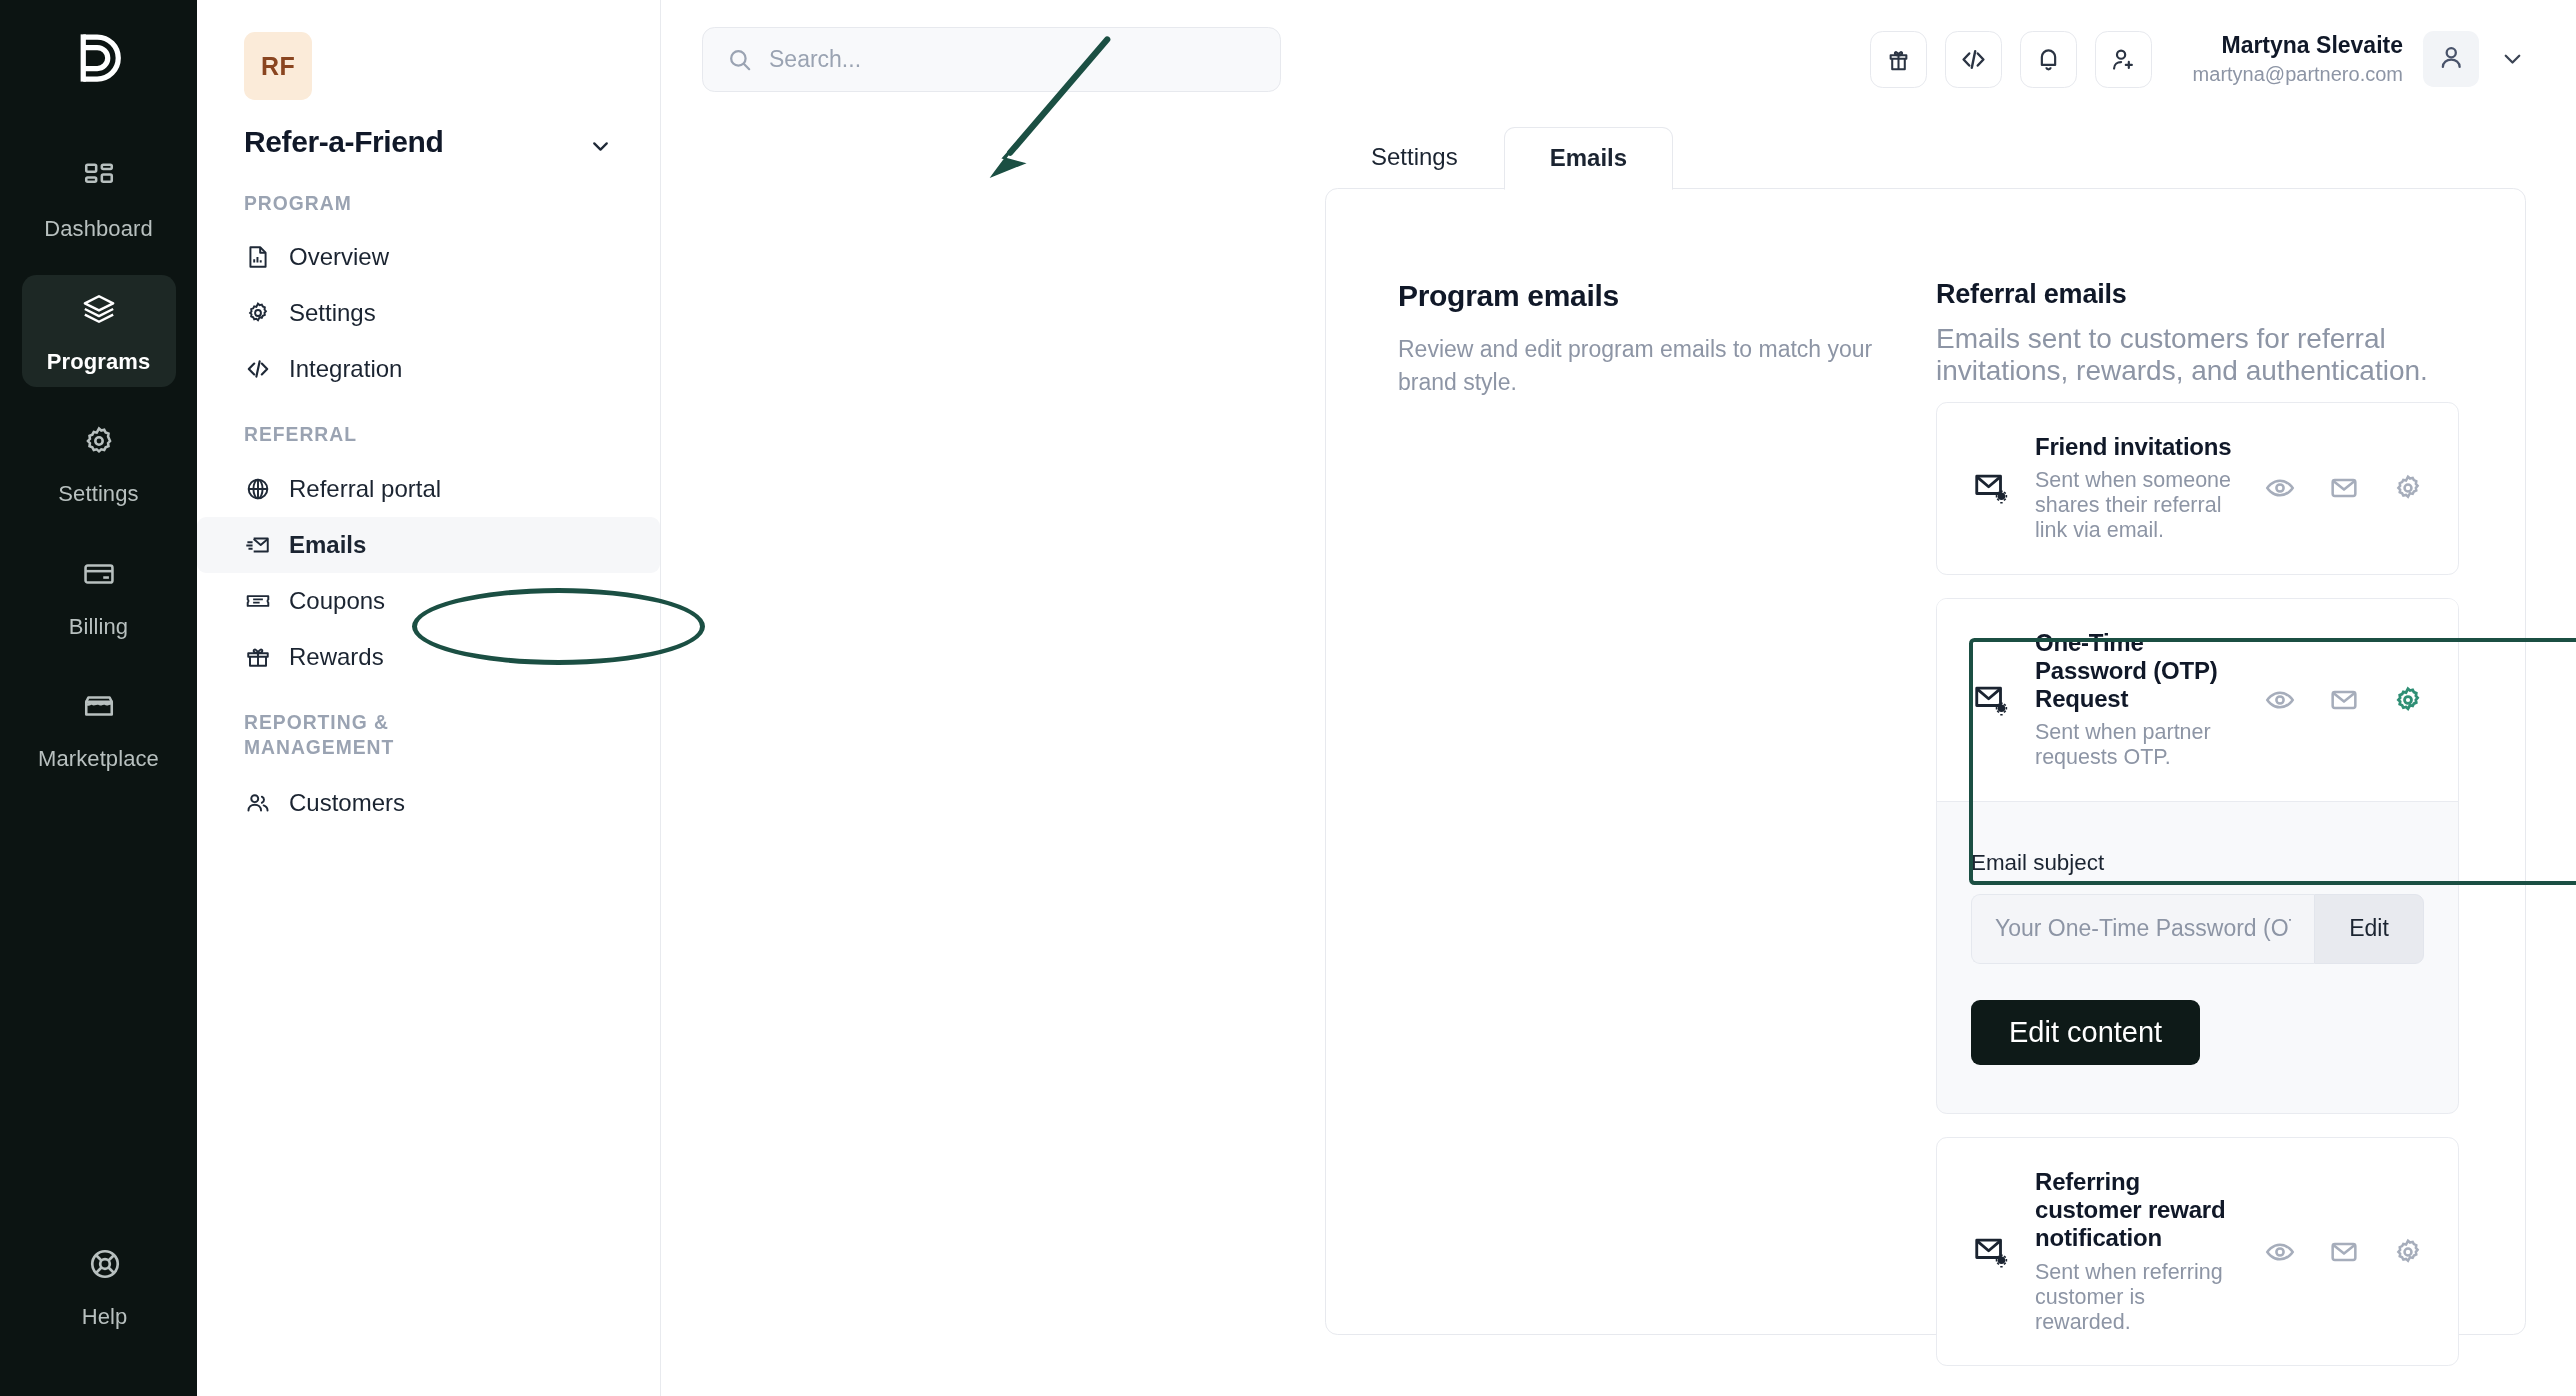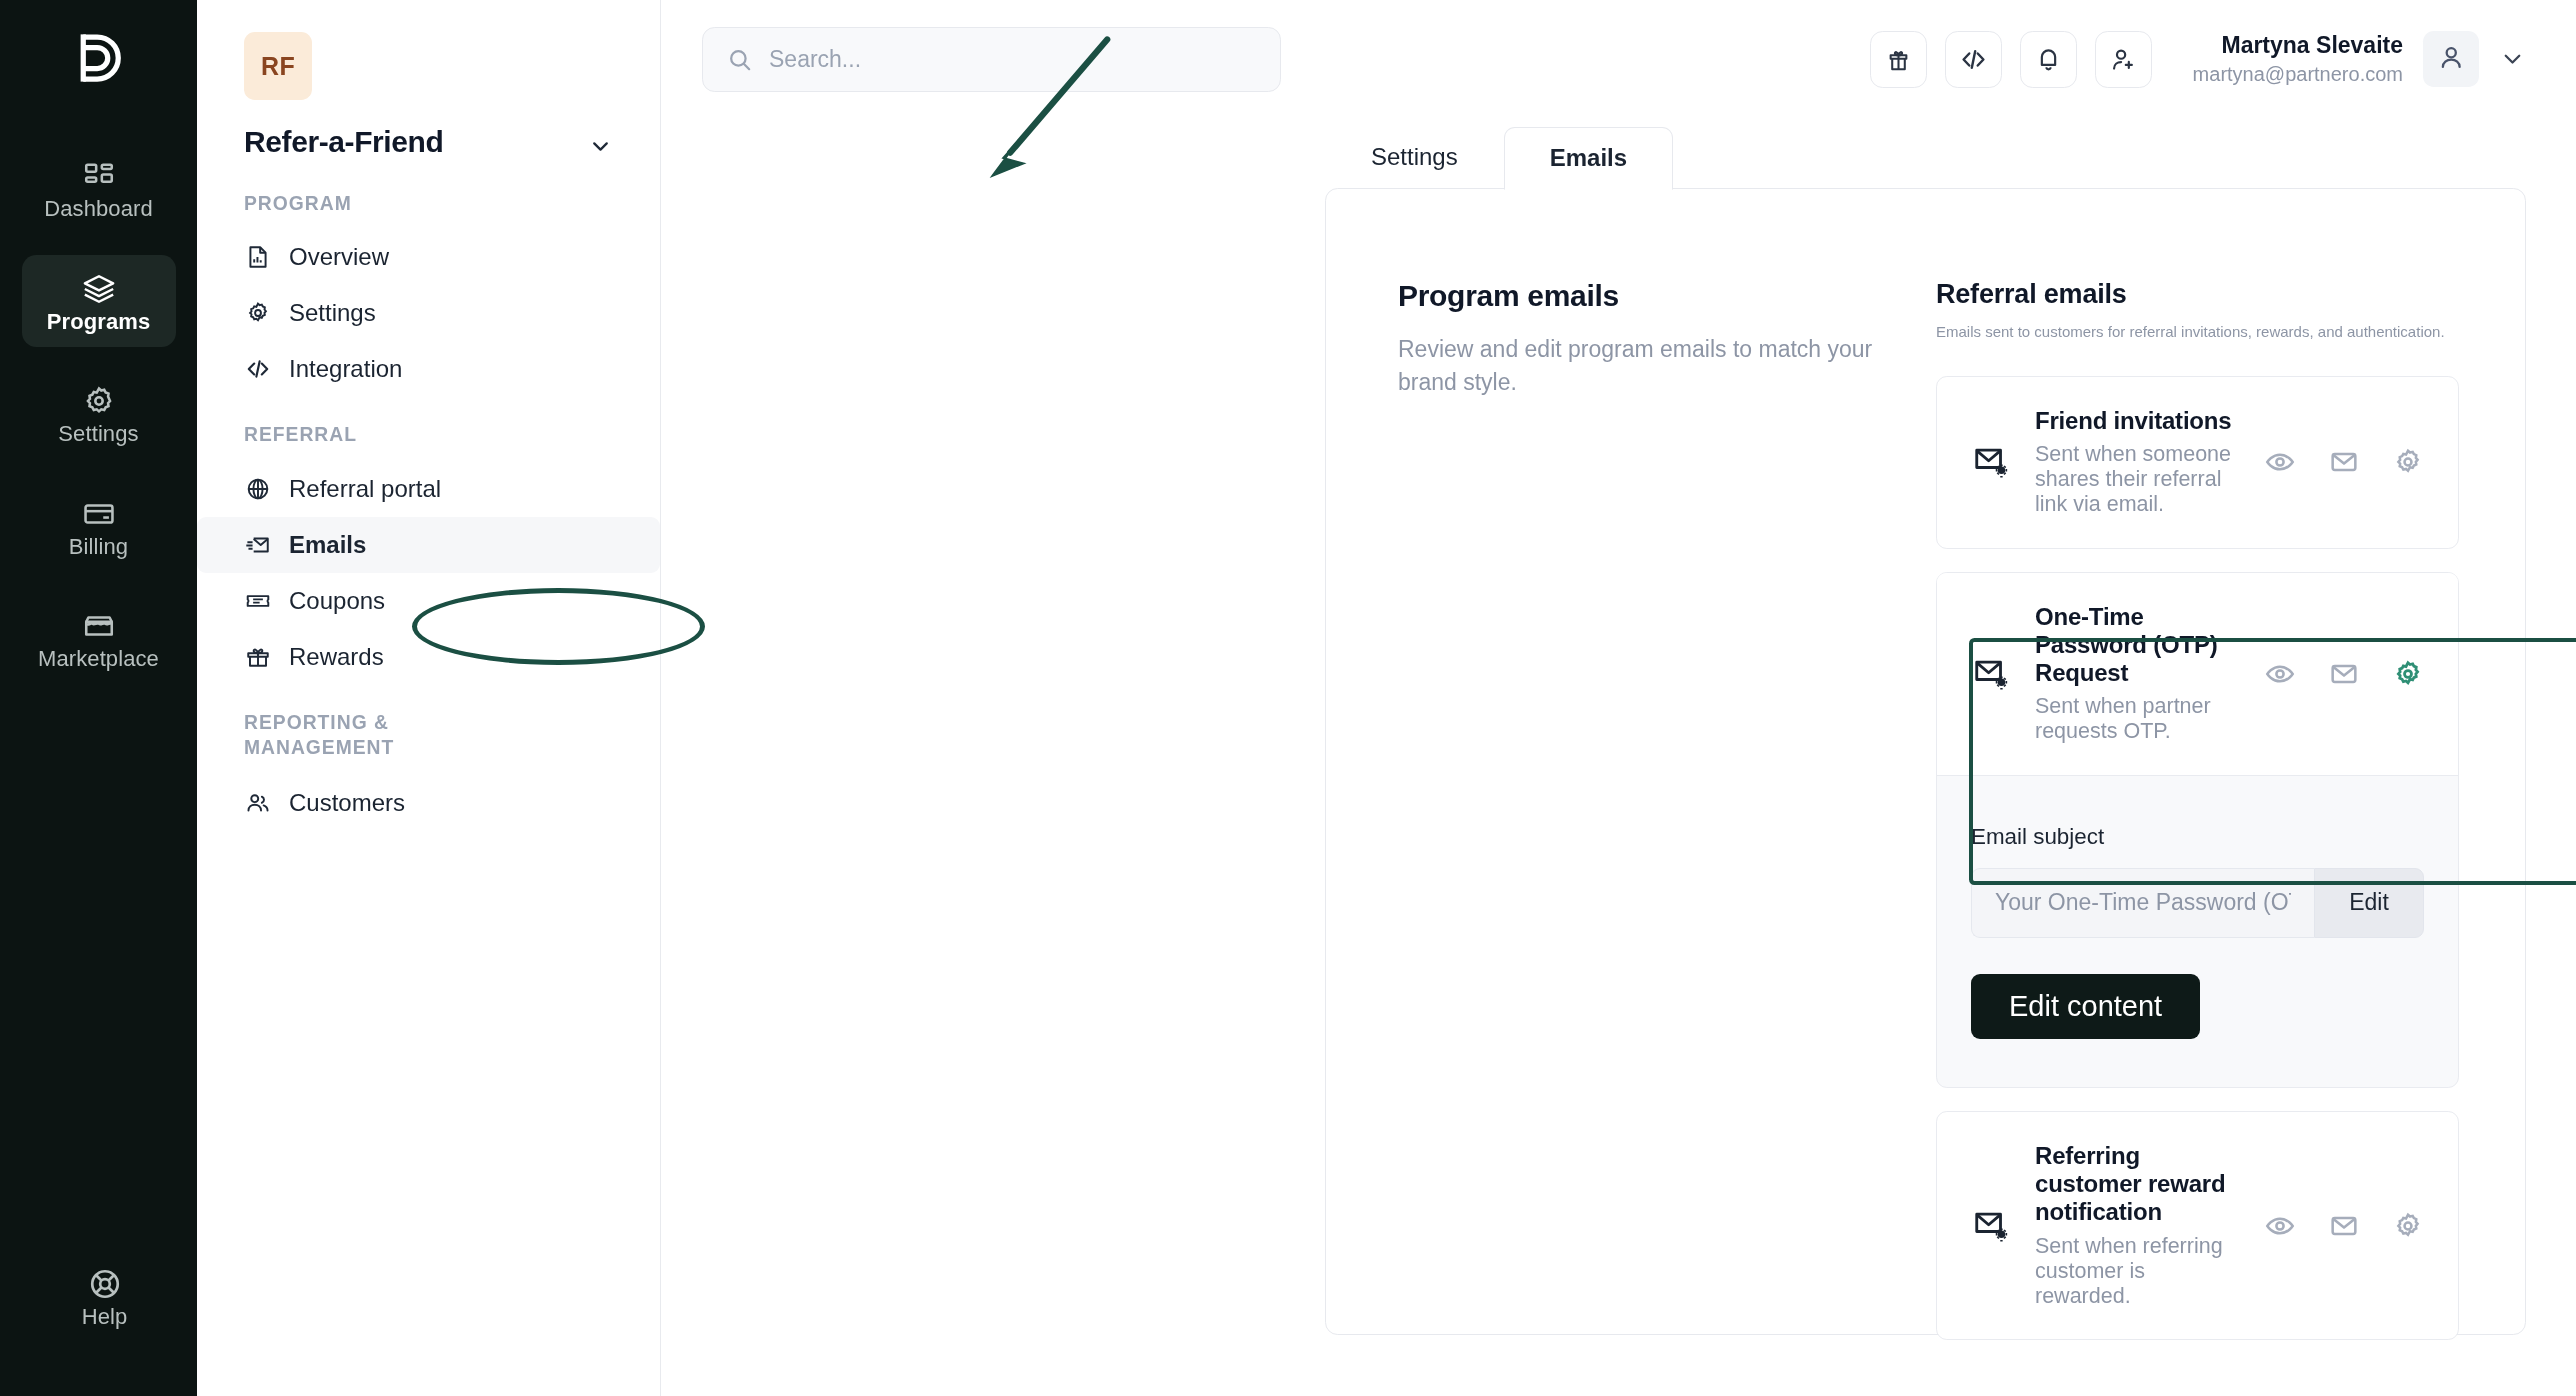--- a/index.html
+++ b/index.html
@@ -15,21 +15,21 @@
   .rail {
     width: 197px; flex: 0 0 197px;
     background: #0c1412;
     display: flex; flex-direction: column; align-items: center;
     padding-top: 20px;
     position: relative;
   }
   .rail-logo { width: 75px; height: 75px; display:flex; align-items:center; justify-content:center; margin-bottom: 47px; }
   .rail-item {
     width: 154px; padding: 16px 0 12.6px;
-    display: flex; flex-direction: column; align-items: center; gap: 2px;
+    display: flex; flex-direction: column; align-items: center; gap: 22px;
     border-radius: 14.4px; margin-bottom: 20px;
     cursor: pointer;
   }
   .rail-item.active { background: #1d2825; }
   .rail-item .ico { width: 36px; height: 36px; display:flex; align-items:center; justify-content:center; }
   .rail-item .ico svg { width: 34px; height: 34px; }
   .rail-label { font-size: 22px; color: #b8c0bf; letter-spacing: 0.1px; }
   .rail-item.active .rail-label { color: #ffffff; font-weight: 600; }
   .rail-bottom { position: absolute; left: 12px; right: 0; bottom: 54px; display:flex; flex-direction:column; align-items:center; }
 
@@ -128,21 +128,21 @@
     background: #ffffff;
     height: 1147px;
     position: relative;
   }
   .panel-inner { display: flex; padding: 90px 0 0 0; }
   .panel-left { width: 610px; flex: 0 0 610px; padding-left: 72px; }
   .panel-left h2 { font-size: 30px; font-weight: 700; color: #101828; letter-spacing: -0.3px; margin-bottom: 20px; }
   .panel-left p { font-size: 23px; color: #8d95a5; line-height: 1.42; max-width: 503px; }
   .panel-right { flex: 1 1 auto; padding-right: 74px; }
   .panel-right h3 { font-size: 27px; font-weight: 700; color: #101828; margin-bottom: 12.6px; letter-spacing: -0.2px; }
-  .panel-right .sub { font-size: 15px; color: #8d95a5; margin-bottom: 36px; }
+  .panel-right .sub { font-size: 28px; color: #8d95a5; margin-bottom: 15px; }
 
   .card {
     border: 1.8px solid #e9ebf0; border-radius: 10.8px; background: #ffffff;
     margin-bottom: 23px; position: relative;
   }
   .card-head {
     display:flex; align-items:center; gap: 25px;
     padding: 30.5px 34px; min-height: 93px;
   }
   .mail-gear { width: 39px; height: 39px; flex: 0 0 39px; color: #1b2431; display:flex; align-items:center; justify-content:center; }

